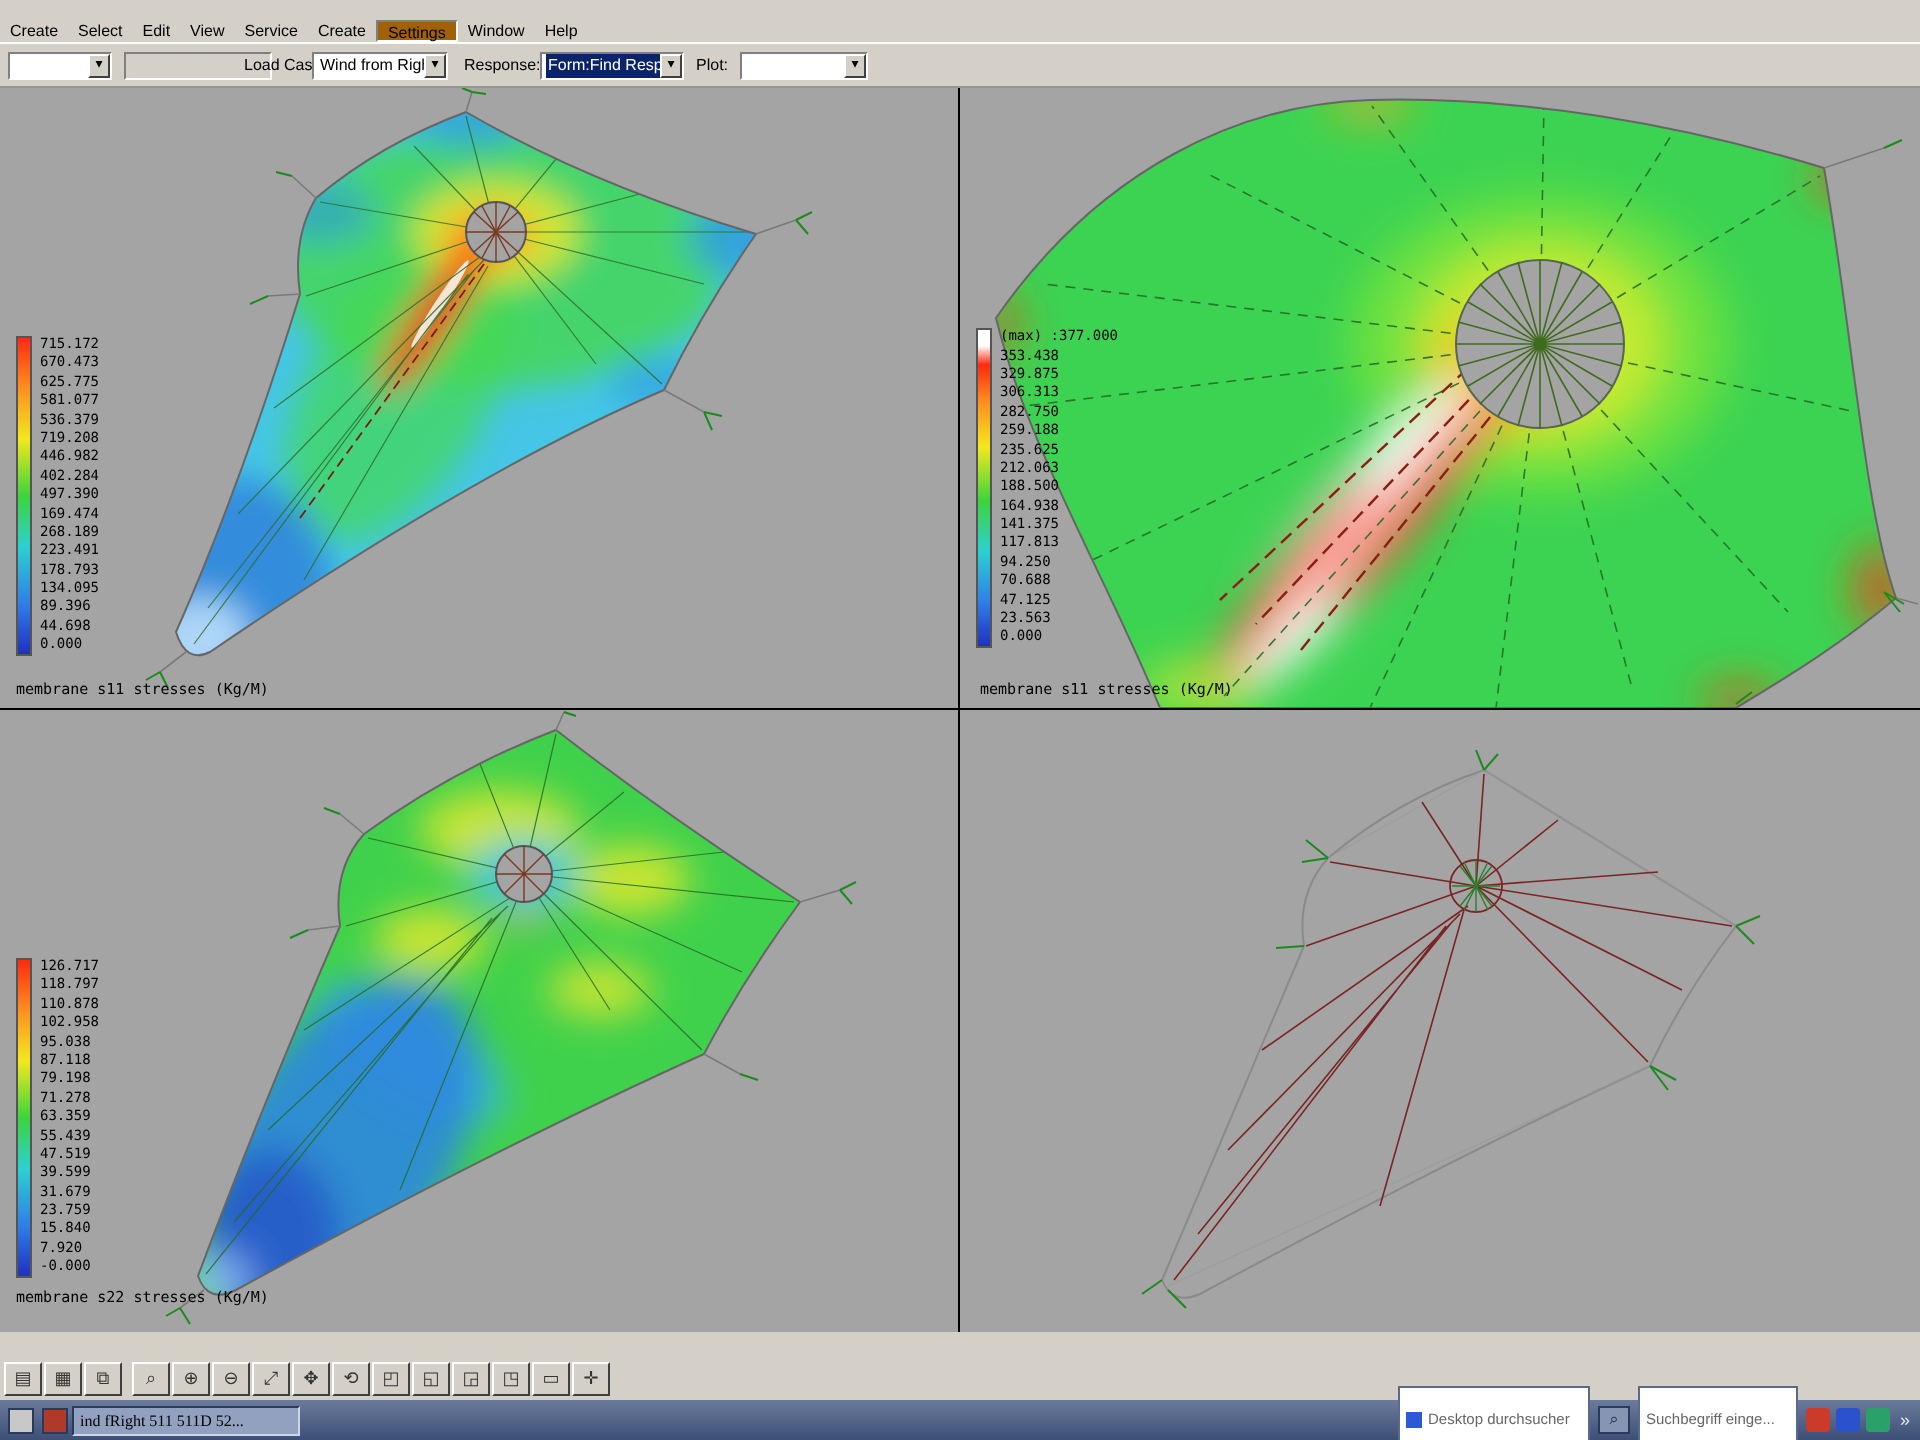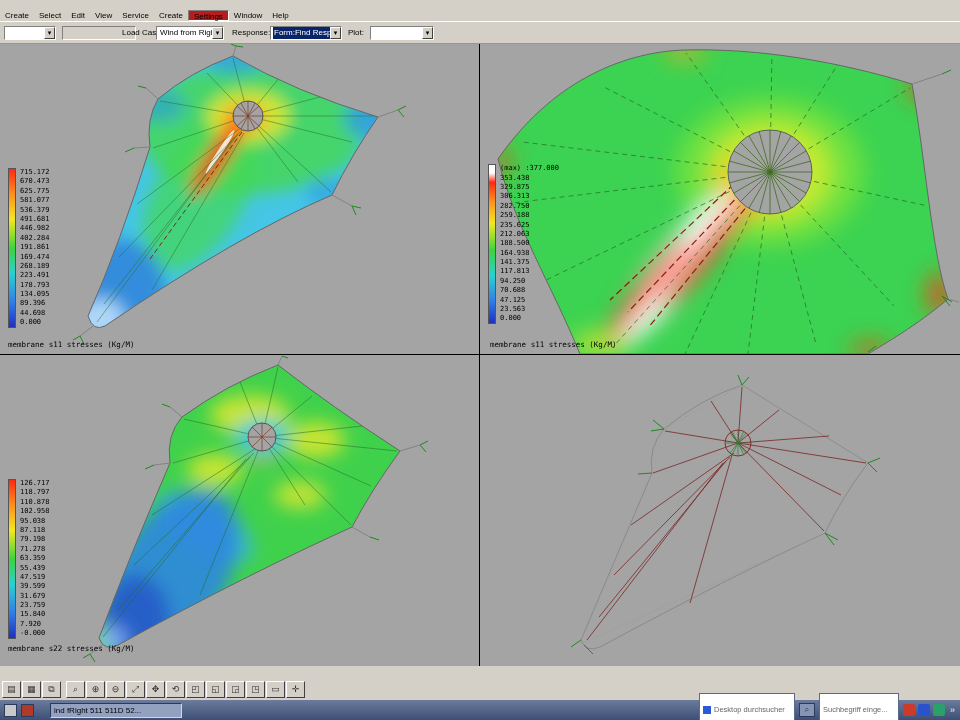--- a/index.html
+++ b/index.html
@@ -8,21 +8,21 @@
   #app { position:relative; width:960px; height:720px; }
 
   
   #titlebar { position:absolute; left:0; top:0; width:960px; height:10px;
     background:linear-gradient(90deg,#0a246a 0%,#1a4a9a 55%,#3a6ea5 100%);
     color:#fff; font-size:7.5px; line-height:10px; padding-left:3px;
     white-space:nowrap; overflow:hidden; }
   #menubar { position:absolute; left:0; top:10px; width:960px; height:11px;
     background:#d4d0c8; display:flex; align-items:center; font-size:8px; color:#000; }
   .menu-item { padding:0 5px; height:11px; line-height:11px; cursor:default; }
-  .menu-item.active { border:1px solid; border-color:#808080 #fff #fff #808080; background:#b91c1c; }
+  .menu-item.active { border:1px solid; border-color:#808080 #fff #fff #808080; background:#a16207; }
 
   #toolbar { position:absolute; left:0; top:21px; width:960px; height:23px;
     background:#d4d0c8; border-top:1px solid #fff; border-bottom:1px solid #9a968e; }
   .combo { position:absolute; top:4px; height:14px; background:#fff;
     border:1px solid; border-color:#808080 #fff #fff #808080;
     font-size:8px; line-height:12px; padding-left:2px; white-space:nowrap; overflow:hidden; }
   .combo .arrow-btn { position:absolute; right:0; top:0; width:11px; height:12px;
     background:#d4d0c8; border:1px solid; border-color:#fff #404040 #404040 #fff;
     text-align:center; }
   .combo .arrow-btn::after { content:"▾"; font-size:7px; line-height:10px; display:block; }
@@ -66,24 +66,24 @@
   .tool-btn { width:19px; height:17px; margin-right:1px; background:#d4d0c8;
     border:1px solid; border-color:#fff #404040 #404040 #fff;
     font-size:9px; line-height:15px; text-align:center; color:#333; cursor:default; }
 
   
   #taskbar { position:absolute; left:0; top:700px; width:960px; height:20px;
     background:linear-gradient(180deg,#6b7b9c,#3d4f76);
     display:flex; align-items:center; }
   .ql-icon { width:13px; height:13px; margin-left:4px; border:1px solid #2a3a5c; }
   #ql-1 { background:#c8c8c8; } #ql-2 { background:#b03a2a; }
-  .task-btn { margin-left:16px; width:132px; height:15px; background:#93a1c0;
+  .task-btn { margin-left:2px; width:114px; height:15px; background:#93a1c0;
     border:1px solid; border-color:#2a3a5c #cdd6e8 #cdd6e8 #2a3a5c;
     font-size:8px; line-height:13px; padding:0 3px; color:#000;
-    white-space:nowrap; overflow:hidden; }
+    white-space:nowrap; overflow:hidden;font-family:Liberation Serif, serif; }
   .tb-spacer { flex:1; }
   .search-box { height:14px; background:#fff; border:1px solid #5a6a8a;
     font-size:7.5px; line-height:12px; color:#666; display:flex;
     align-items:center; padding:16px 3px; margin-right:4px; white-space:nowrap; overflow:hidden;text-align:center; }
   #search-desktop { width:96px; } #search-term { width:80px; }
   .mini-ic { width:8px; height:8px; background:#2a5ad8; margin-right:3px; flex:none; }
   .tb-mini-btn { width:16px; height:14px; background:#8795b5; border:1px solid #2a3a5c;
     font-size:8px; line-height:12px; text-align:center; color:#102040; margin-right:4px; }
   .tray-icon { width:12px; height:12px; margin-right:3px; border-radius:2px; }
   #tray-1 { background:#cc3b2a; } #tray-2 { background:#2a52cc; } #tray-3 { background:#2aa06a; }
@@ -169,24 +169,24 @@
       </svg>
       <div class="legend" style="left:8px;top:124px;">
         <div class="colorbar cb-s11"></div>
         <div class="legend-rows">
 
         <div class="legend-row">715.172</div>
             <div class="legend-row">670.473</div>
             <div class="legend-row">625.775</div>
             <div class="legend-row">581.077</div>
             <div class="legend-row">536.379</div>
-            <div class="legend-row">491.681</div>
+            <div class="legend-row">719.208</div>
             <div class="legend-row">446.982</div>
             <div class="legend-row">402.284</div>
-            <div class="legend-row">191.861</div>
+            <div class="legend-row">497.390</div>
             <div class="legend-row">169.474</div>
             <div class="legend-row">268.189</div>
             <div class="legend-row">223.491</div>
             <div class="legend-row">178.793</div>
             <div class="legend-row">134.095</div>
             <div class="legend-row">89.396</div>
             <div class="legend-row">44.698</div>
             <div class="legend-row">0.000</div>
           </div>
       </div>

